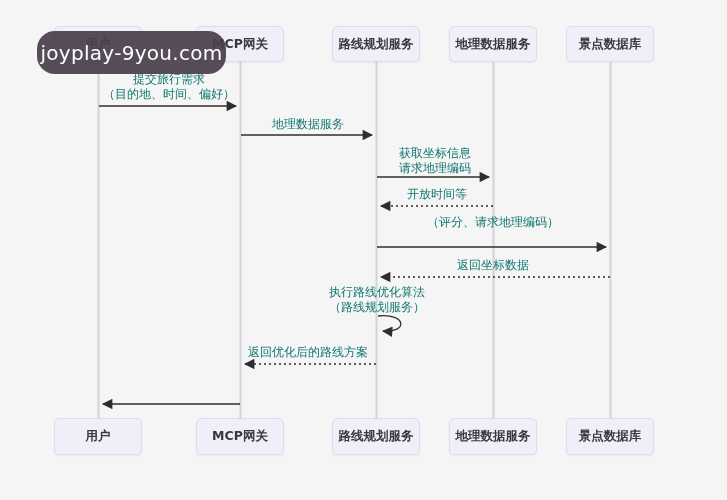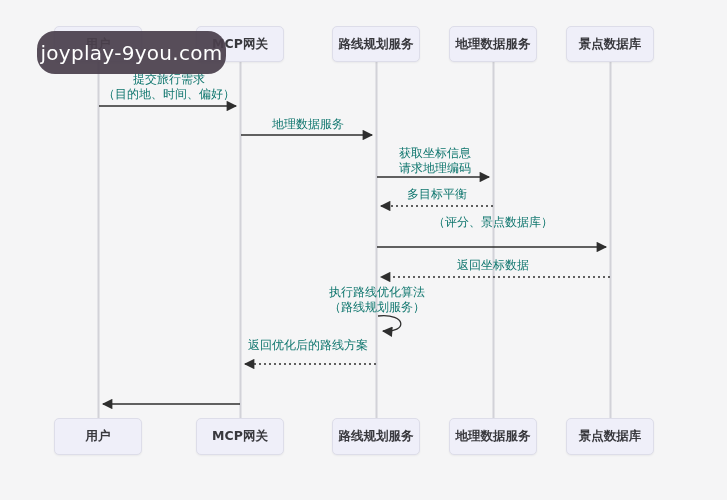--- a/index.html
+++ b/index.html
@@ -100,33 +100,33 @@
     <div>（目的地、时间、偏好）</div>
   </div>
   <div class="msg" style="left:240px;top:117px;width:136px;">
     <div>地理数据服务</div>
   </div>
   <div class="msg" style="left:377px;top:146px;width:116px;">
     <div>获取坐标信息</div>
     <div>请求地理编码</div>
   </div>
   <div class="msg" style="left:377px;top:187px;width:120px;">
-    <div>多目标平衡</div>
+    <div>开放时间等</div>
   </div>
   <div class="msg" style="left:383px;top:215px;width:220px;">
-    <div>（评分、景点数据库）</div>
+    <div>（评分、请求地理编码）</div>
   </div>
   <div class="msg" style="left:383px;top:258px;width:220px;">
     <div>返回坐标数据</div>
   </div>
   <div class="msg" style="left:287px;top:285px;width:180px;">
     <div>执行路线优化算法</div>
     <div>（路线规划服务）</div>
   </div>
-  <div class="msg" style="left:218px;top:338px;width:180px;">
+  <div class="msg" style="left:218px;top:345px;width:180px;">
     <div>返回优化后的路线方案</div>
   </div>
 
   <div class="watermark">
     <span>joyplay-9you.com</span>
   </div>
 
 </div>
 
 </body></html>

